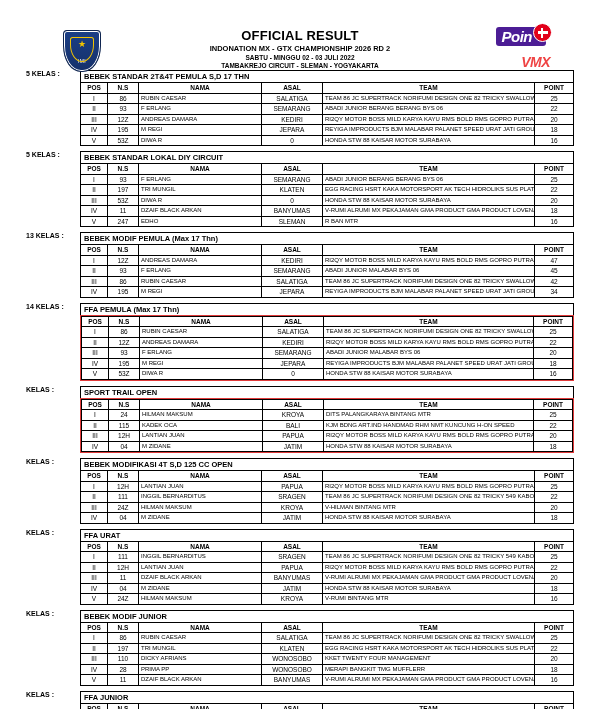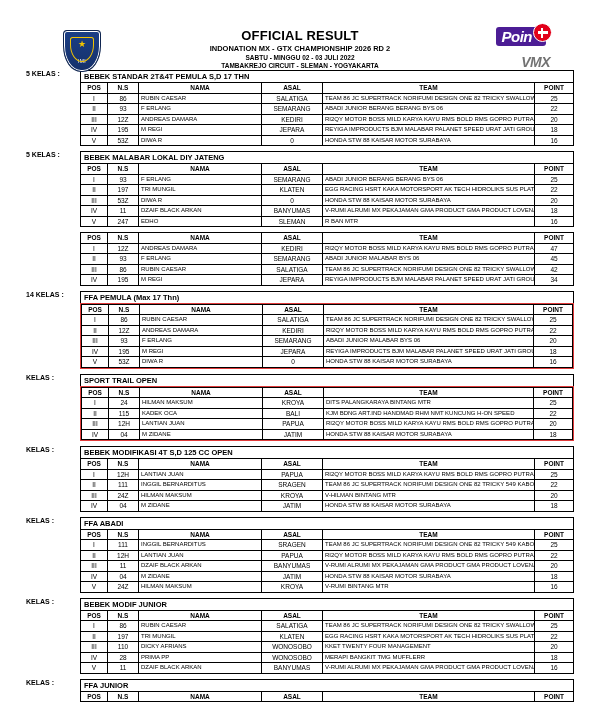--- a/index.html
+++ b/index.html
@@ -56,21 +56,21 @@
   }
   .logo-point .plus:before,.logo-point .plus:after{
     content:"";position:absolute;background:#fff;
   }
   .logo-point .plus:before{left:3.5px;top:7px;width:10px;height:2.6px;}
   .logo-point .plus:after{left:6.7px;top:3.5px;width:2.6px;height:10px;}
   .logo-vmx{
     position:absolute;right:50px;top:54px;
     color:#e2001a;font-style:italic;font-weight:bold;font-size:14px;letter-spacing:-.5px;
   }
-  .logo-vmx .x{color:#737373;}
+  .logo-vmx .x{color:#ef4444;}
 
   
   .block{margin:0 26px 5px 26px;}
   .klass-row{display:flex;align-items:flex-start;font-size:7px;font-weight:bold;}
   .klass-label{width:54px;flex:0 0 54px;}
   .klass-title{
     flex:1;border:1px solid #000;border-bottom:none;
     font-size:7.5px;font-weight:bold;padding:1px 3px;background:#fff;
   }
   table.res{
@@ -181,21 +181,21 @@
                 <td class="c-team">HONDA STW 88 KAISAR MOTOR SURABAYA</td>
                 <td class="c-point">16</td>
               </tr>
             </tbody>
           </table>
         </div>
       </div>
       <div class="block">
         <div class="klass-row">
           <div class="klass-label">5 KELAS :</div>
-          <div class="klass-title">BEBEK MALABAR LOKAL DIY JATENG</div>
+          <div class="klass-title">BEBEK STANDAR LOKAL DIY CIRCUIT</div>
         </div>
         <div style="margin-left: 54px;">
           <table class="res">
             <thead>
               <tr>
                 <th class="c-pos">POS</th>
                 <th class="c-ns">N.S</th>
                 <th class="c-nama">NAMA</th>
                 <th class="c-asal">ASAL</th>
                 <th class="c-team">TEAM</th>
@@ -241,20 +241,24 @@
                 <td class="c-nama">EDHO</td>
                 <td class="c-asal">SLEMAN</td>
                 <td class="c-team">R BAN MTR</td>
                 <td class="c-point">16</td>
               </tr>
             </tbody>
           </table>
         </div>
       </div>
       <div class="block">
+        <div class="klass-row">
+          <div class="klass-label">13 KELAS :</div>
+          <div class="klass-title">BEBEK MODIF PEMULA (Max 17 Thn)</div>
+        </div>
         <div style="margin-left: 54px;">
           <table class="res">
             <thead>
               <tr>
                 <th class="c-pos">POS</th>
                 <th class="c-ns">N.S</th>
                 <th class="c-nama">NAMA</th>
                 <th class="c-asal">ASAL</th>
                 <th class="c-team">TEAM</th>
                 <th class="c-point">POINT</th>
@@ -463,21 +467,21 @@
                 <td class="c-team">HONDA STW 88 KAISAR MOTOR SURABAYA</td>
                 <td class="c-point">18</td>
               </tr>
             </tbody>
           </table>
         </div>
       </div>
       <div class="block">
         <div class="klass-row">
           <div class="klass-label">KELAS :</div>
-          <div class="klass-title">FFA ABADI</div>
+          <div class="klass-title">FFA URAT</div>
         </div>
         <div style="margin-left: 54px;">
           <table class="res">
             <thead>
               <tr>
                 <th class="c-pos">POS</th>
                 <th class="c-ns">N.S</th>
                 <th class="c-nama">NAMA</th>
                 <th class="c-asal">ASAL</th>
                 <th class="c-team">TEAM</th>

